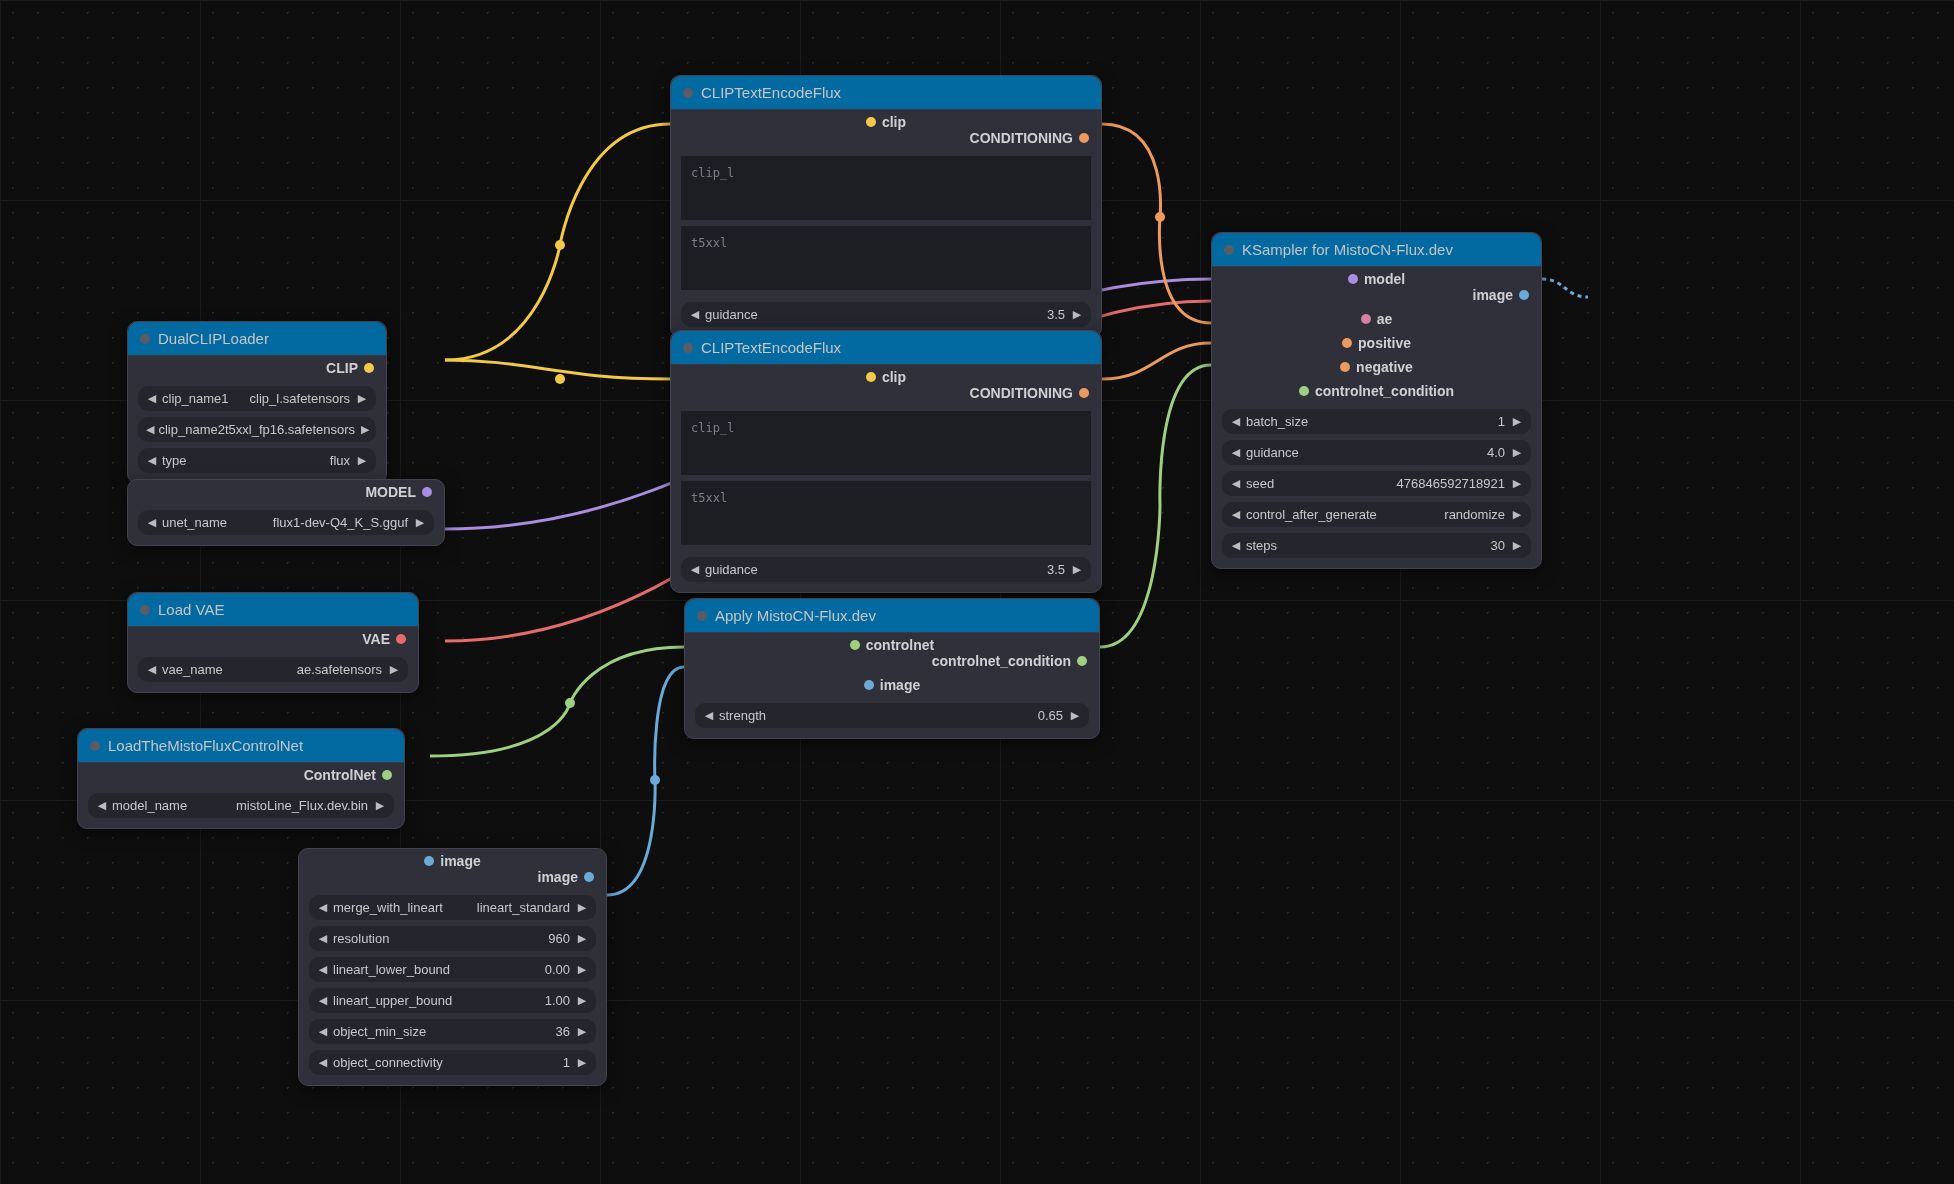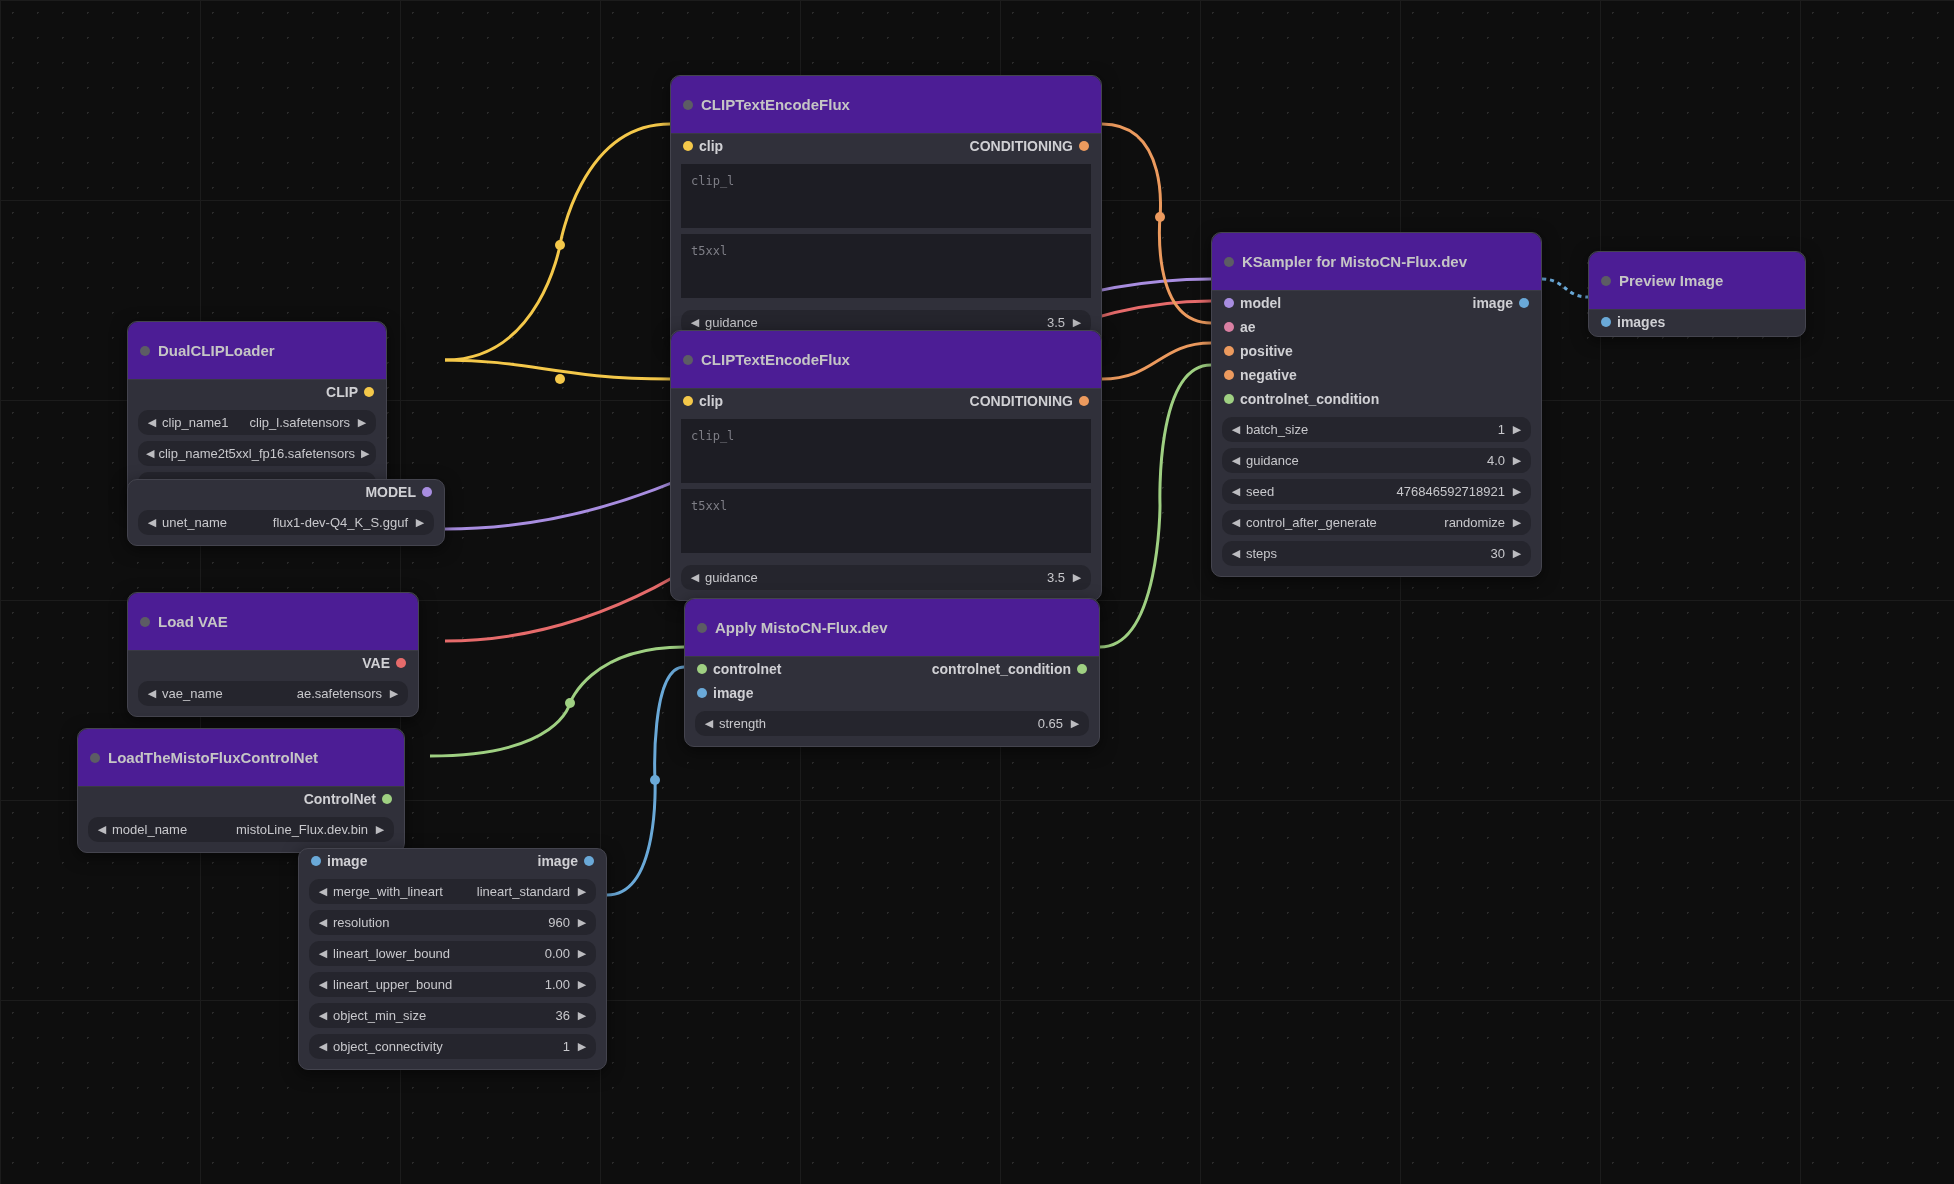--- a/index.html
+++ b/index.html
@@ -24,33 +24,33 @@
   .canvas { position: absolute; inset: 0; }
   .node {
     position: absolute;
     background: #30303a;
     border: 1px solid #44444e;
     border-radius: 10px;
     box-shadow: 0 4px 16px rgba(0,0,0,0.5);
   }
   .node-header {
     display: flex; align-items: center; gap: 8px;
-    padding: 20px 12px;
+    padding: 8px 12px;
     border-bottom: 1px solid #3a3a44;
     font-size: 15px;
-    background: #4c1d95;
+    background: #0369a1;
     border-radius: 10px 10px 0 0;
-    font-weight: bold;
   }
   .node-header .dot { width: 10px; height: 10px; border-radius: 50%; background: #5c5c64; }
   .io-row {
     display: flex; justify-content: space-between; align-items: center;
     padding: 4px 12px;
     font-size: 14px;
     min-height: 22px;
+    flex-direction: column;
   }
   .io-left, .io-right { display: flex; align-items: center; gap: 6px; }
   .io-right { margin-left: auto; }
   .port {
     width: 10px; height: 10px; border-radius: 50%; display: inline-block;
   }
   .port.yellow { background: #f4c84a; }
   .port.orange { background: #ec9a5e; }
   .port.red    { background: #e66b6b; }
   .port.purple { background: #a88de0; }
@@ -413,27 +413,14 @@
         </div>
       <div class="widget">
           <span class="chev">◀</span>
           <span class="wlabel">steps</span>
           <span class="wval">30</span>
           <span class="chev">▶</span>
         </div>
     </div>
   </div>
 
-  <div class="node" style="left:1588px; top:251px; width:218px;">
-    <div class="node-header">
-      <span class="dot"></span>
-      <span>Preview Image</span>
-    </div>
-    <div class="io-row">
-      <div class="io-left">
-        <span class="port blue"></span>
-        <span class="io-label b">images</span>
-      </div>
-    </div>
-    <div class="spacer"></div>
-  </div>
 
 </div>
 
 </body></html>

